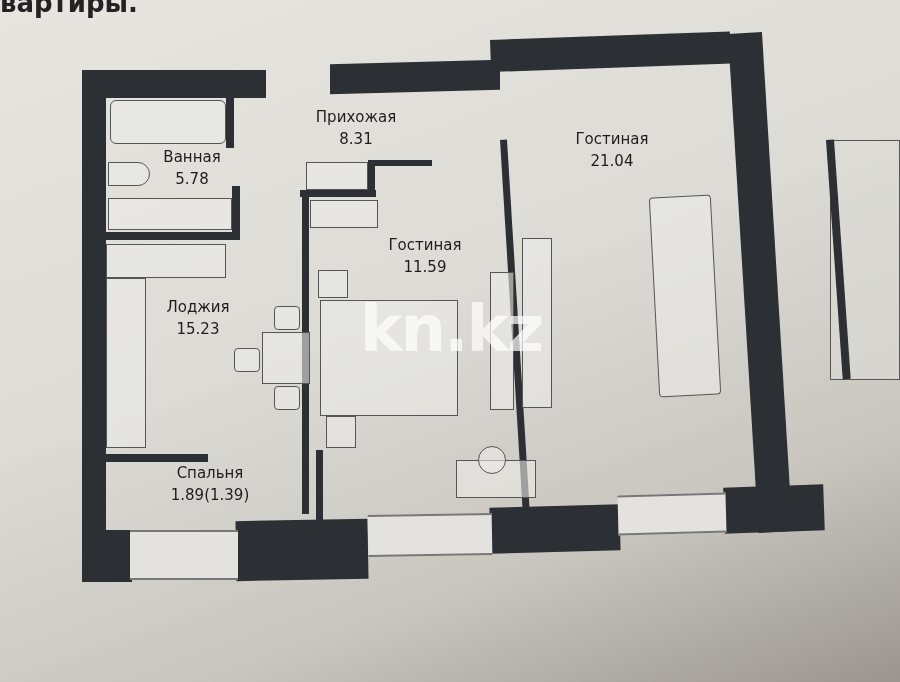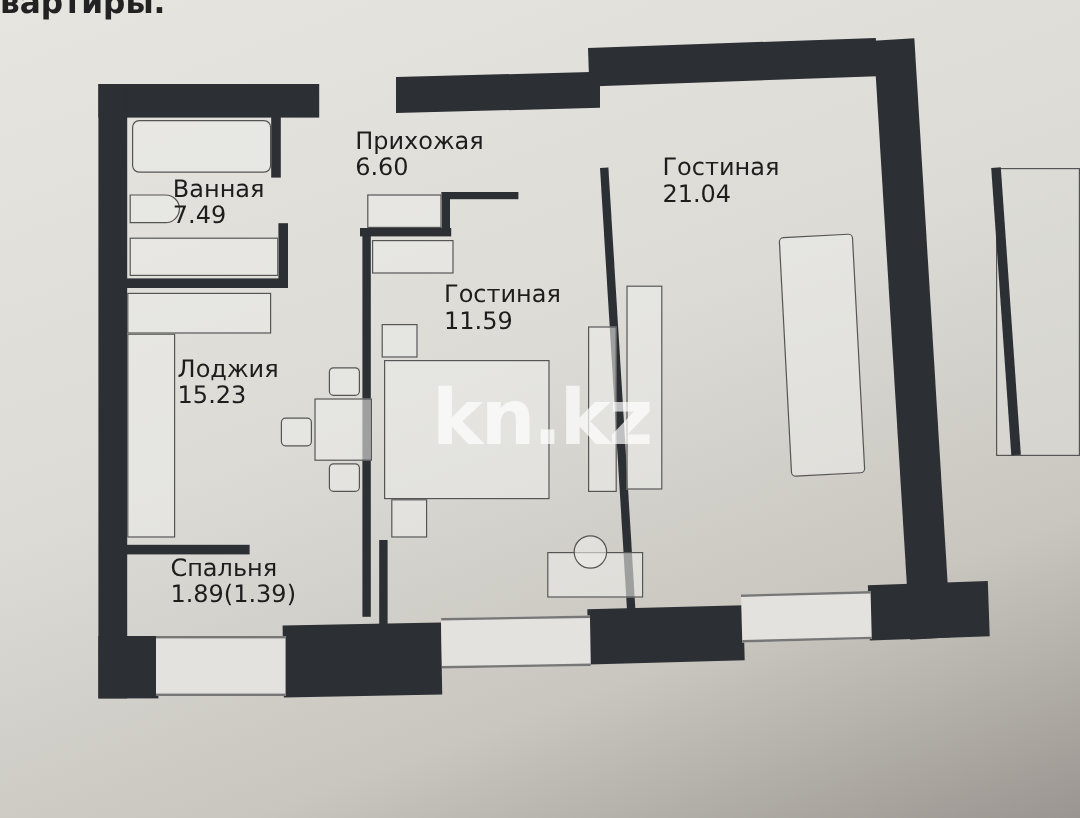--- a/index.html
+++ b/index.html
@@ -2,25 +2,25 @@
 <html><head>
 <meta charset="utf-8">
 <style>
   html,body{margin:0;padding:0;}
   body{width:900px;height:682px;overflow:hidden;position:relative;
     background:linear-gradient(160deg,#e6e5e0 0%,#dcdbd6 45%,#c9c6bf 75%,#9a9590 100%);
     font-family:"DejaVu Sans",sans-serif;}
   .abs{position:absolute;}
   .wall{position:absolute;background:#2c2f33;}
   .thin{position:absolute;background:#2c2f33;}
-  .lbl{position:absolute;color:#1d1d1d;text-align:left;font-size:20px;line-height:22px;}
+  .lbl{position:absolute;color:#1d1d1d;text-align:center;font-size:15px;line-height:22px;}
   .fix{position:absolute;border:1.5px solid #555;background:rgba(235,235,232,0.6);box-sizing:border-box;}
   .win{position:absolute;background:#e3e2de;border-top:2px solid #777;border-bottom:2px solid #777;box-sizing:border-box;}
   .heading{position:absolute;left:0;top:-12px;font-size:26px;font-weight:bold;color:#222;}
-  .watermark{position:absolute;left:360px;top:312px;font-size:64px;font-weight:bold;color:rgba(255,255,255,0.7);letter-spacing:-2px;}
+  .watermark{position:absolute;left:360px;top:292px;font-size:64px;font-weight:bold;color:rgba(255,255,255,0.7);letter-spacing:-2px;}
 </style>
 </head>
 <body>
 
 <div class="heading">вартиры.</div>
 
 <div class="abs" style="left:0;top:0;width:900px;height:682px;">
 
   <div class="wall" style="left:82px;top:70px;width:184px;height:28px;"></div>
   <div class="wall" style="left:330px;top:62px;width:170px;height:30px;transform:skewY(-1.5deg);"></div>
@@ -69,25 +69,25 @@
   <div class="fix" style="left:490px;top:272px;width:24px;height:138px;"></div>
 
   <div class="fix" style="left:522px;top:238px;width:30px;height:170px;"></div>
   <div class="fix" style="left:654px;top:196px;width:62px;height:200px;border-radius:4px;transform:rotate(-3deg);"></div>
 
   <div class="fix" style="left:830px;top:140px;width:70px;height:240px;background:rgba(220,220,215,0.6);"></div>
   <div class="wall" style="left:826px;top:140px;width:8px;height:240px;transform:rotate(-4deg);transform-origin:left top;"></div>
 
   <div class="lbl" style="left:296px;top:106px;width:120px;">
     <div>Прихожая</div>
-    <div>6.60</div>
+    <div>8.31</div>
   </div>
   <div class="lbl" style="left:144px;top:146px;width:96px;">
     <div>Ванная</div>
-    <div>7.49</div>
+    <div>5.78</div>
   </div>
   <div class="lbl" style="left:148px;top:296px;width:100px;">
     <div>Лоджия</div>
     <div>15.23</div>
   </div>
   <div class="lbl" style="left:142px;top:462px;width:136px;">
     <div>Спальня</div>
     <div>1.89(1.39)</div>
   </div>
   <div class="lbl" style="left:370px;top:234px;width:110px;">

